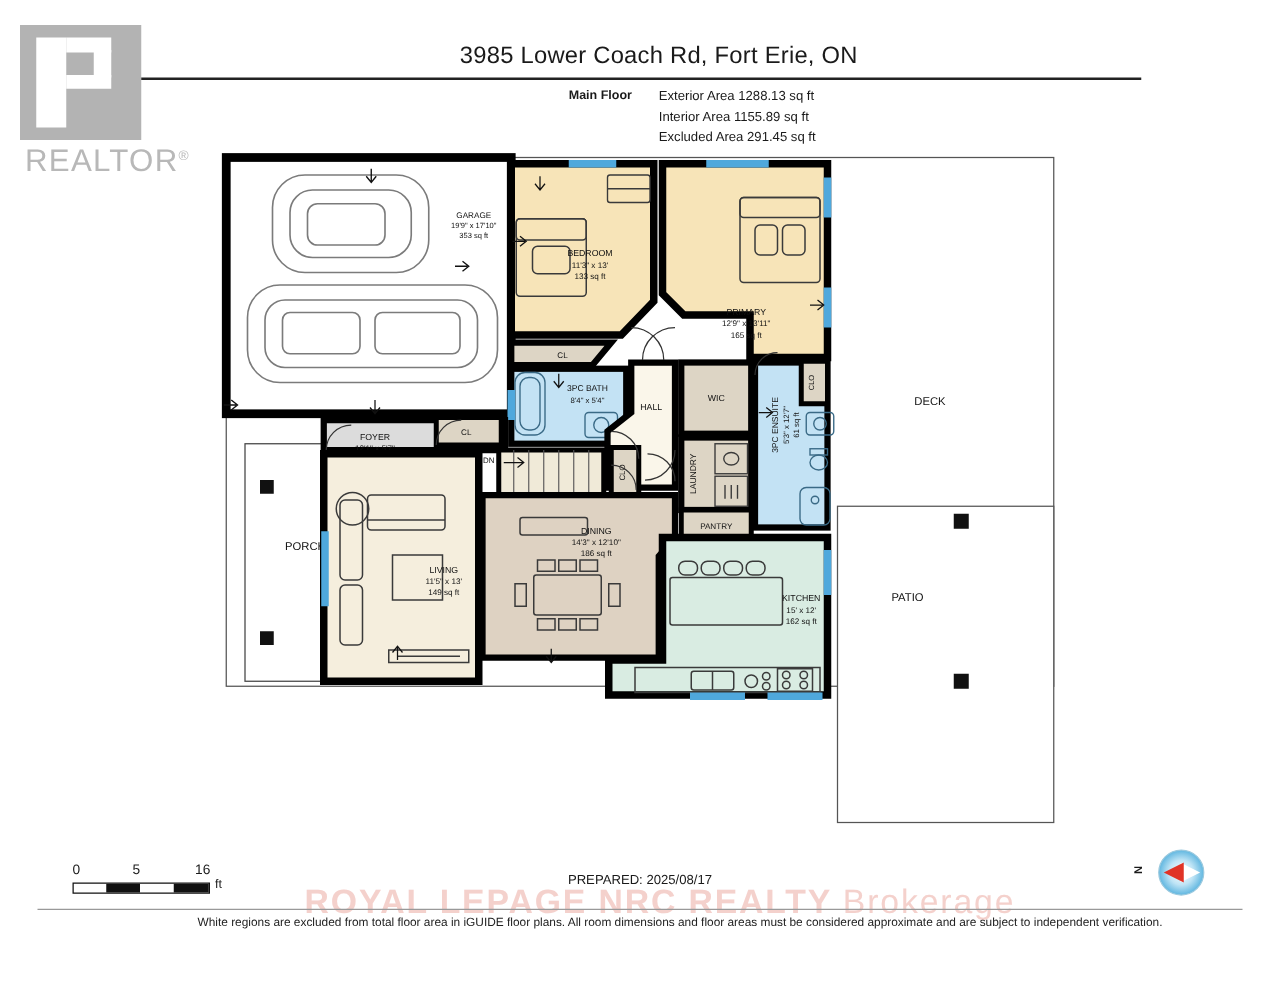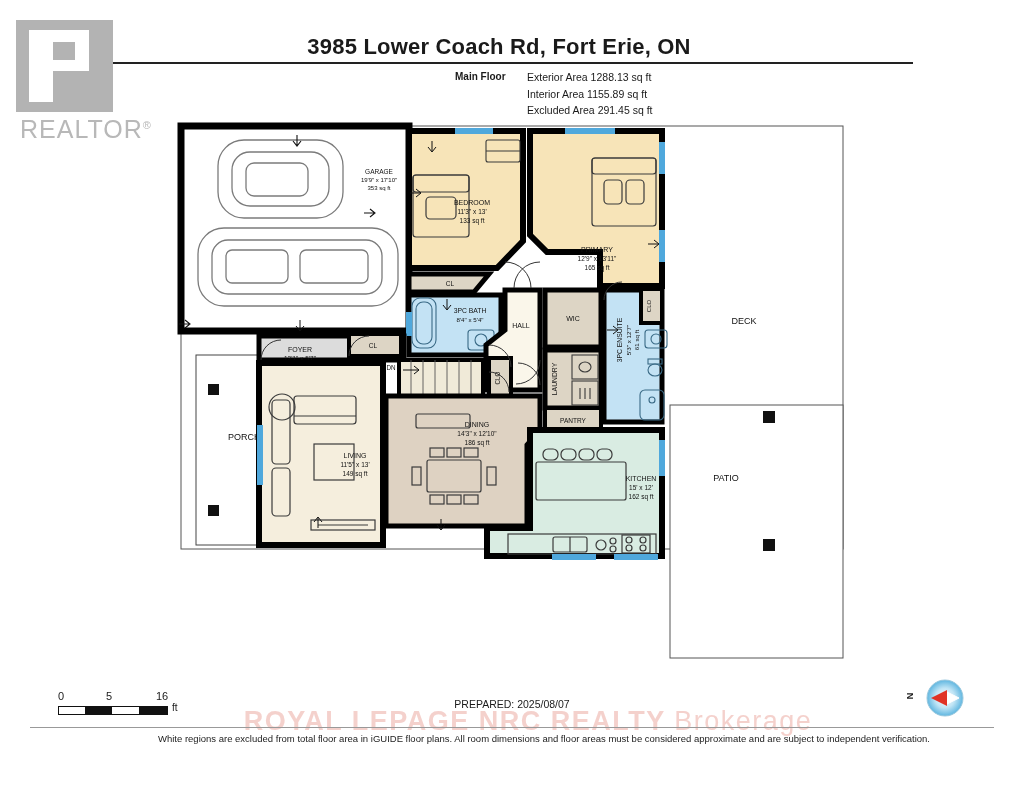--- a/index.html
+++ b/index.html
@@ -33,22 +33,22 @@
     left:56px;top:46px;width:16px;height:38px;background:#b3b3b3;
   }
   #realtor-word{
     position:absolute;left:12px;top:95px;
     font-size:25px;letter-spacing:1px;color:#b8b8b8;font-weight:400;
   }
   #realtor-word sup{font-size:11px;vertical-align:super;}
 
   
   #plan-title{
-    left:104px;top:34px;width:790px;text-align:center;
-    font-size:22px;font-weight:bold;letter-spacing:.2px;
+    left:132px;top:34px;width:790px;text-align:center;
+    font-size:19px;font-weight:normal;letter-spacing:.2px;
   }
   #title-rule{left:113px;top:62px;width:800px;height:2px;background:#222;}
   #area-block{left:455px;top:69px;font-size:10.5px;line-height:16.5px;}
   #area-block .lbl{position:absolute;left:0;top:0;font-weight:bold;font-size:10px;}
   #area-block .vals{margin-left:72px;}
   #area-block .vals div{white-space:nowrap;}
 
   
   #plan{left:0;top:0;width:1024px;height:700px;}
   #plan svg{display:block;}
@@ -427,21 +427,21 @@
     <span class="s5">5</span>
     <span class="s10">16</span>
   </div>
   <div id="scale-track">
     <i class="k1"></i>
       <i class="k2"></i>
   </div>
   <span id="scale-unit">ft</span>
 </div>
 
-<div id="prepared" class="abs">PREPARED: 2025/08/07</div>
+<div id="prepared" class="abs">PREPARED: 2025/08/17</div>
 
 <div id="compass" class="abs">
   <svg width="40" height="40" viewBox="0 0 40 40" xmlns="http://www.w3.org/2000/svg">
     <circle cx="20" cy="20" r="18" fill="url(#compassGrad)" stroke="#9bc9de" stroke-width="1"></circle>
     <path d="M34 20 L20 13 L20 27 Z" fill="#ffffff" stroke="#ffffff" stroke-width="1"></path>
     <path d="M6 20 L22 12 L22 28 Z" fill="#e03326"></path>
   </svg>
   <span id="compass-n">N</span>
 </div>
 

